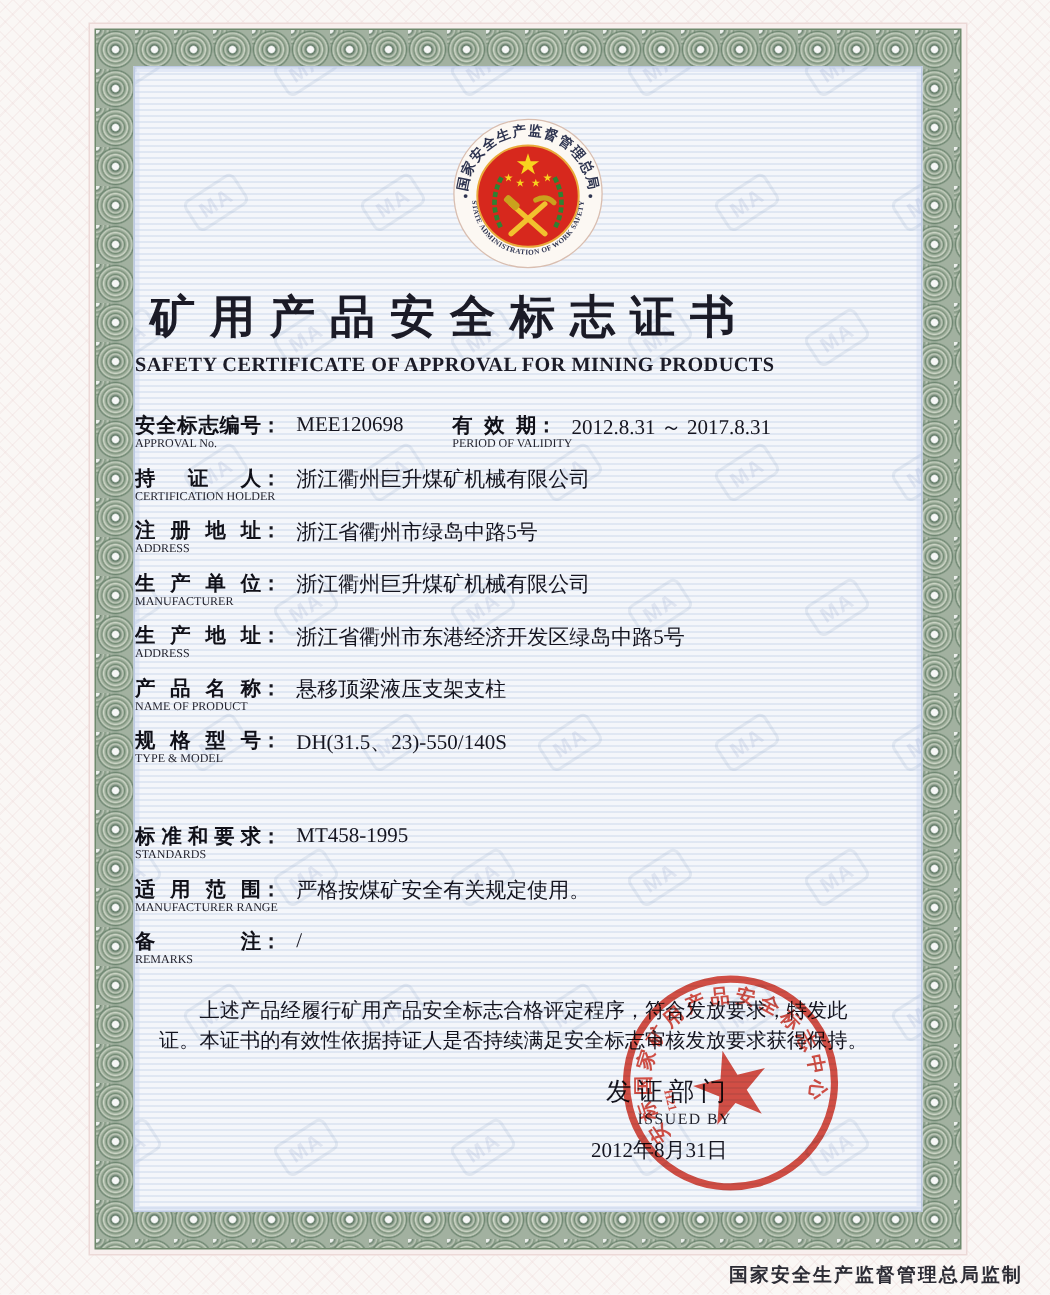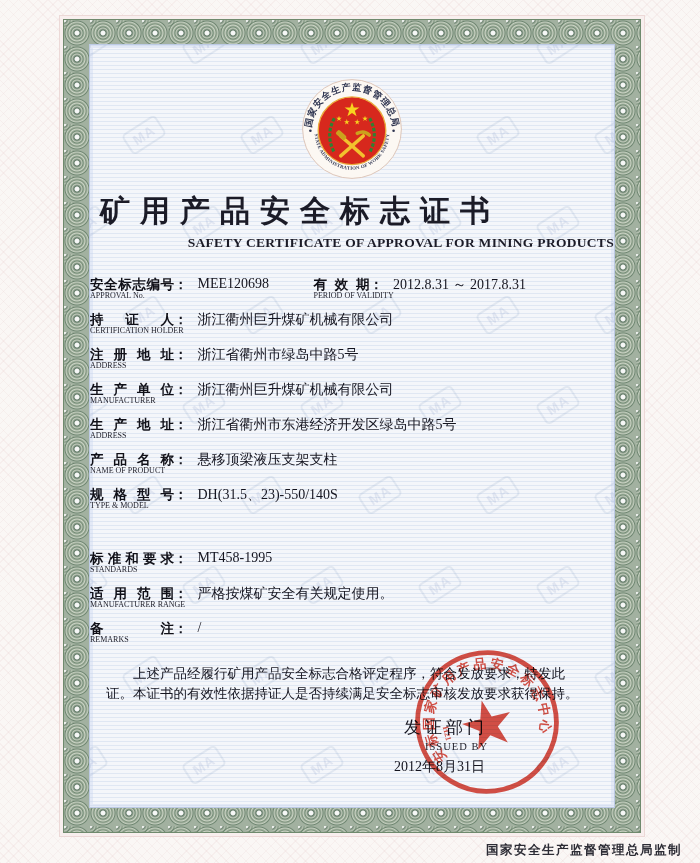--- a/index.html
+++ b/index.html
@@ -38,31 +38,31 @@
   .wm{
     position:absolute;transform:rotate(-33deg);
     border:2px solid rgba(122,146,190,.15);border-radius:5px;
     color:rgba(122,146,190,.16);font-weight:bold;font-size:14px;
     padding:0 6px;letter-spacing:1px;line-height:20px;
     font-family:"Liberation Sans","DejaVu Sans",sans-serif;
   }
   .content{position:relative;z-index:2;padding-top:32px;color:#16161f;}
   .emblem{display:block;margin:0 auto;width:104px;height:104px;}
   .title{margin-top:10px;font-size:30px;font-weight:bold;letter-spacing:10px;text-indent:10px;color:#1b1b27;}
-  .subtitle{margin-top:3px;text-align:right;font-size:13.5px;font-weight:bold;letter-spacing:.3px;color:#1b1b27;}
+  .subtitle{margin-top:3px;text-align:left;font-size:13.5px;font-weight:bold;letter-spacing:.3px;color:#1b1b27;}
   .fields{margin-top:24px;}
   .row{display:flex;align-items:flex-start;height:27px;margin-bottom:8px;}
   .gap{margin-top:37px;}
   .lab-wrap{position:relative;flex:none;white-space:nowrap;}
   .zh{display:inline-block;width:84px;text-align:justify;text-align-last:justify;font-weight:bold;font-size:13.5px;color:#101018;}
   .zh.narrow{width:56px;}
   .colon{font-weight:bold;font-size:13.5px;}
   .en{position:absolute;left:0;top:17px;font-size:8px;letter-spacing:0;line-height:1;white-space:nowrap;color:#23232e;}
   .val{font-size:14px;color:#14141f;padding-left:10px;padding-top:1px;white-space:nowrap;}
-  .hgroup2{margin-left:12px;display:flex;justify-content:flex-end;}
+  .hgroup2{display:flex;justify-content:flex-end;}
   .statement{margin:18px 26px 0 16px;font-size:13.5px;line-height:20px;text-indent:2em;color:#14141f;}
   .issued{margin-top:12px;margin-left:168px;width:230px;text-align:right;}
   .issued-zh{font-size:17px;letter-spacing:4px;color:#14141f;}
   .issued-en{font-size:10.5px;letter-spacing:1px;margin-top:2px;color:#23232e;}
   .date{margin-top:6px;margin-left:304px;font-size:14px;color:#14141f;}
   .seal{
     position:absolute;left:320px;top:600px;width:154px;height:154px;
     transform:rotate(-14deg);opacity:.88;mix-blend-mode:multiply;z-index:3;
   }
   .footer-note{

